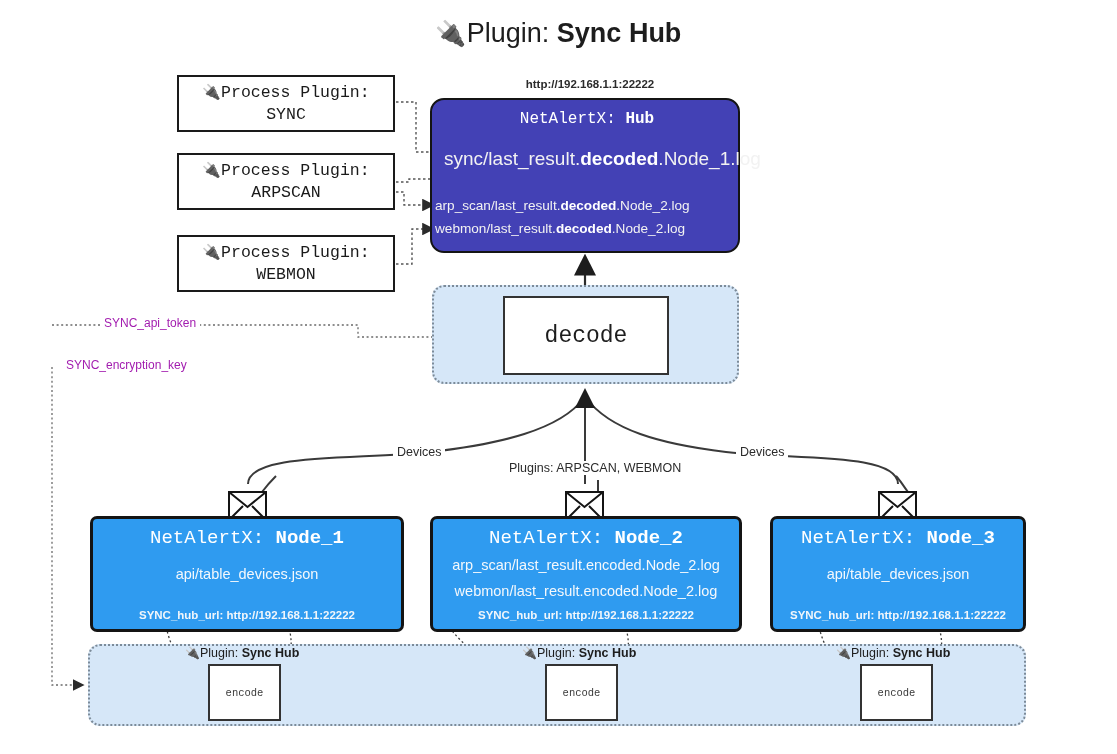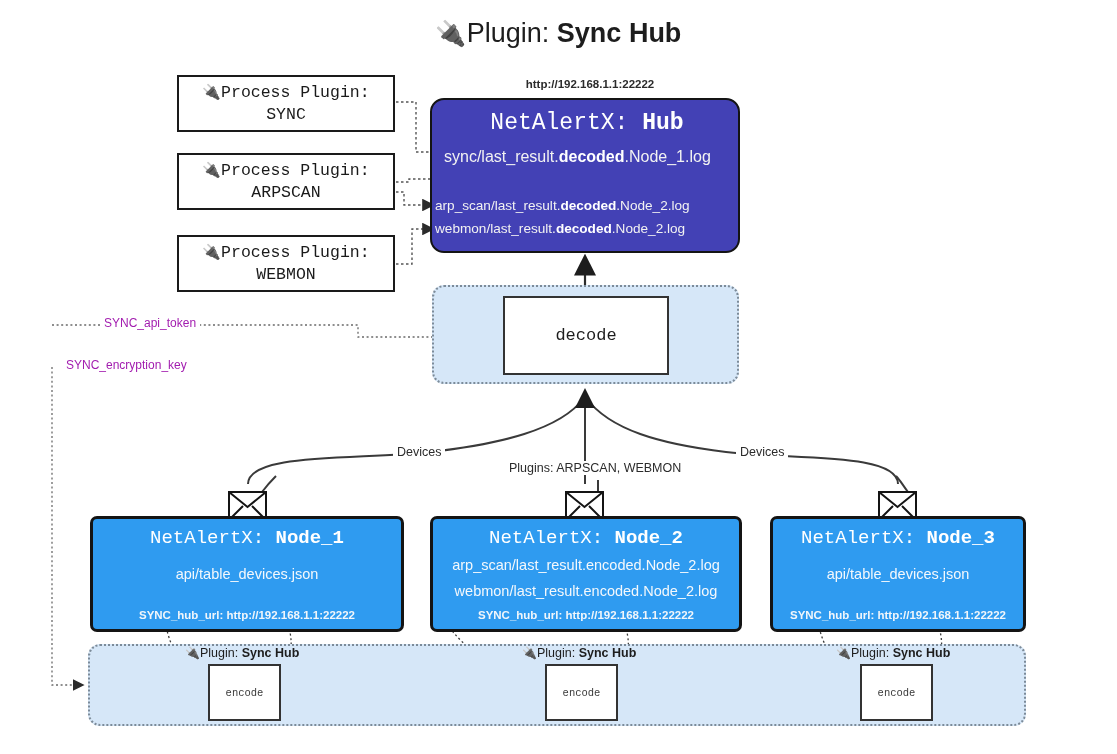--- a/index.html
+++ b/index.html
@@ -25,36 +25,36 @@
   .proc-box .plug{font-family:"DejaVu Sans",sans-serif;font-size:15px;}
 
   
   #hub-url{position:absolute;left:440px;top:78px;width:300px;text-align:center;
            font-size:11.5px;font-weight:bold;color:#2b2b2b;}
   #hub-box{position:absolute;left:430px;top:98px;width:310px;height:155px;
            background:#4341b5;border:2px solid #141414;border-radius:14px;
            box-sizing:border-box;}
   #hub-title{position:absolute;left:0;top:10px;width:310px;text-align:center;
              font-family:"Liberation Mono","DejaVu Sans Mono",monospace;
-             font-size:23px;color:#ffffff;white-space:nowrap;}
+             font-size:16px;color:#ffffff;white-space:nowrap;}
   #hub-title .bold{font-weight:bold;}
-  .hub-line{position:absolute;left:12px;width:296px;color:#f2f2f2;font-size:16px;
+  .hub-line{position:absolute;left:12px;width:296px;color:#f2f2f2;font-size:19px;
             white-space:nowrap;}
   .hub-line b{font-weight:bold;color:#ffffff;}
   .hub-line.small{font-size:13.6px;left:3px;}
 
   
   #decode-wrap{position:absolute;left:432px;top:285px;width:307px;height:99px;
                background:#d6e7f8;border:2px dotted #7c8b99;border-radius:12px;
                box-sizing:border-box;}
   #decode-box{position:absolute;left:503px;top:296px;width:166px;height:79px;
               background:#ffffff;border:2px solid #333;box-sizing:border-box;
               display:flex;align-items:center;justify-content:center;
               font-family:"Liberation Mono","DejaVu Sans Mono",monospace;
-              font-size:17px;color:#1d1d1d;}
+              font-size:23px;color:#1d1d1d;}
 
   
   .key-label{position:absolute;font-size:12px;color:#a21caf;background:#ffffff;
              padding:0 4px;white-space:nowrap;text-align:right;}
 
   
   .edge-label{position:absolute;font-size:12.5px;color:#2b2b2b;background:#ffffff;
               padding:0 4px;white-space:nowrap;}
 
   

